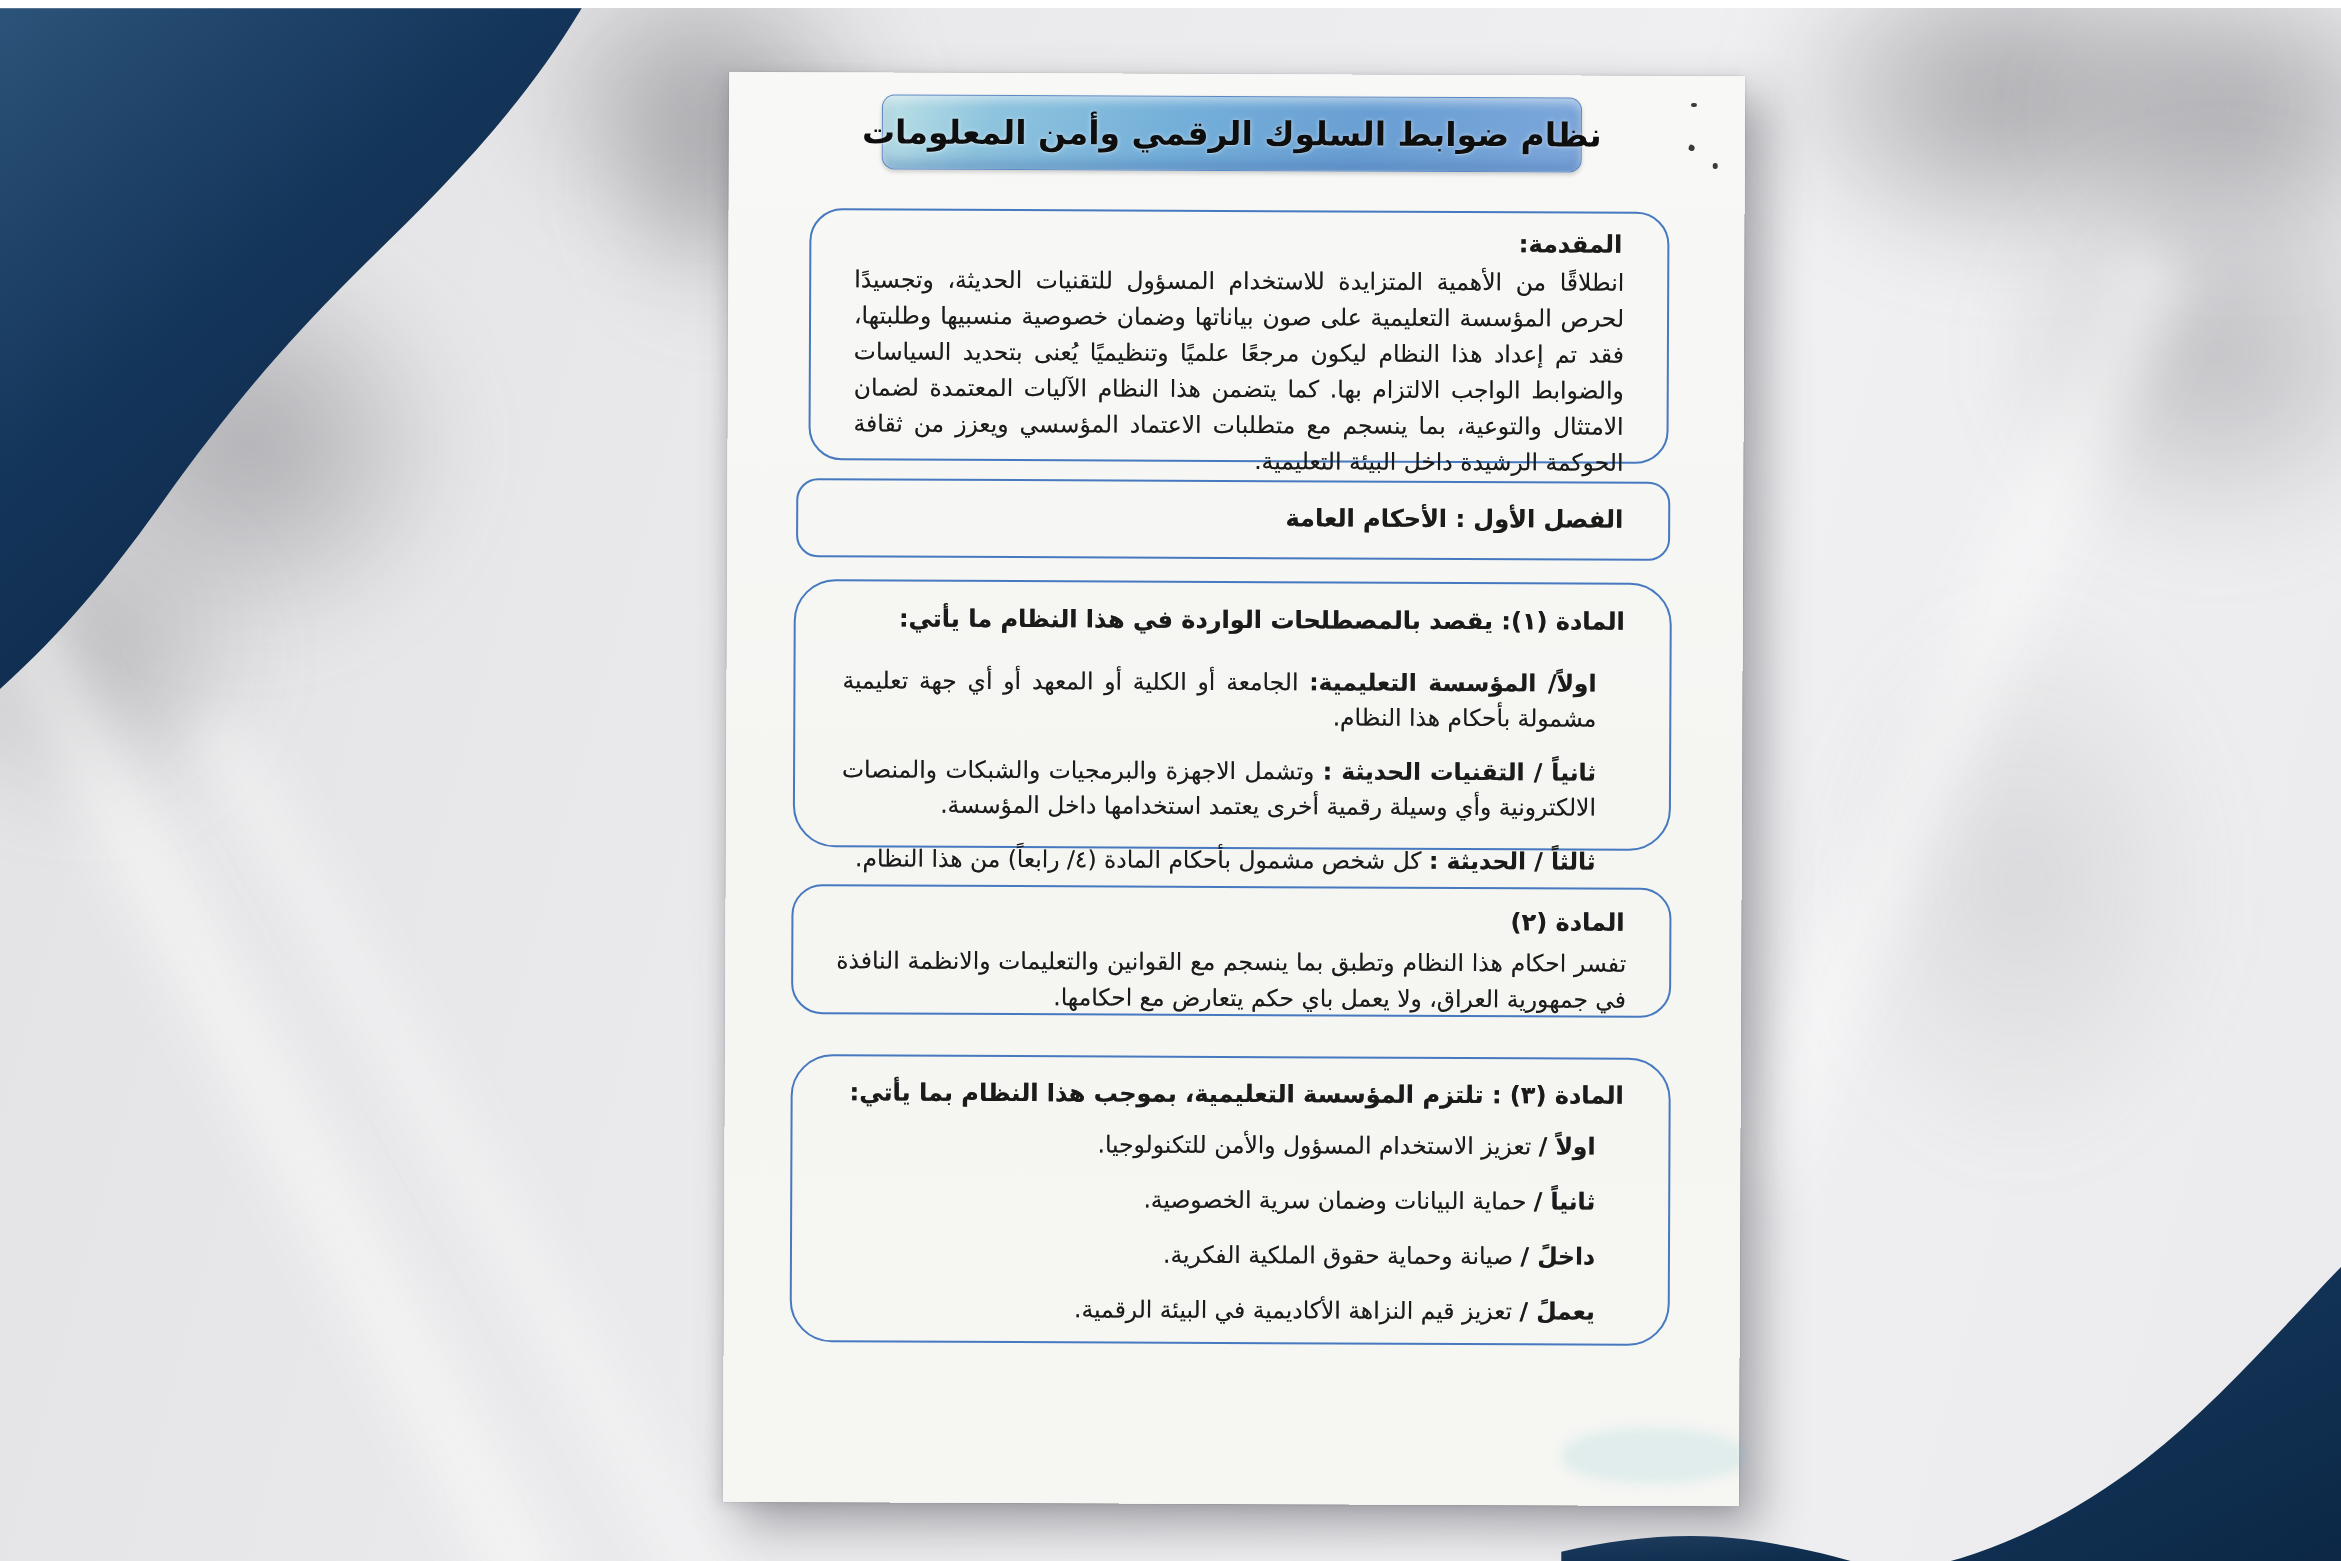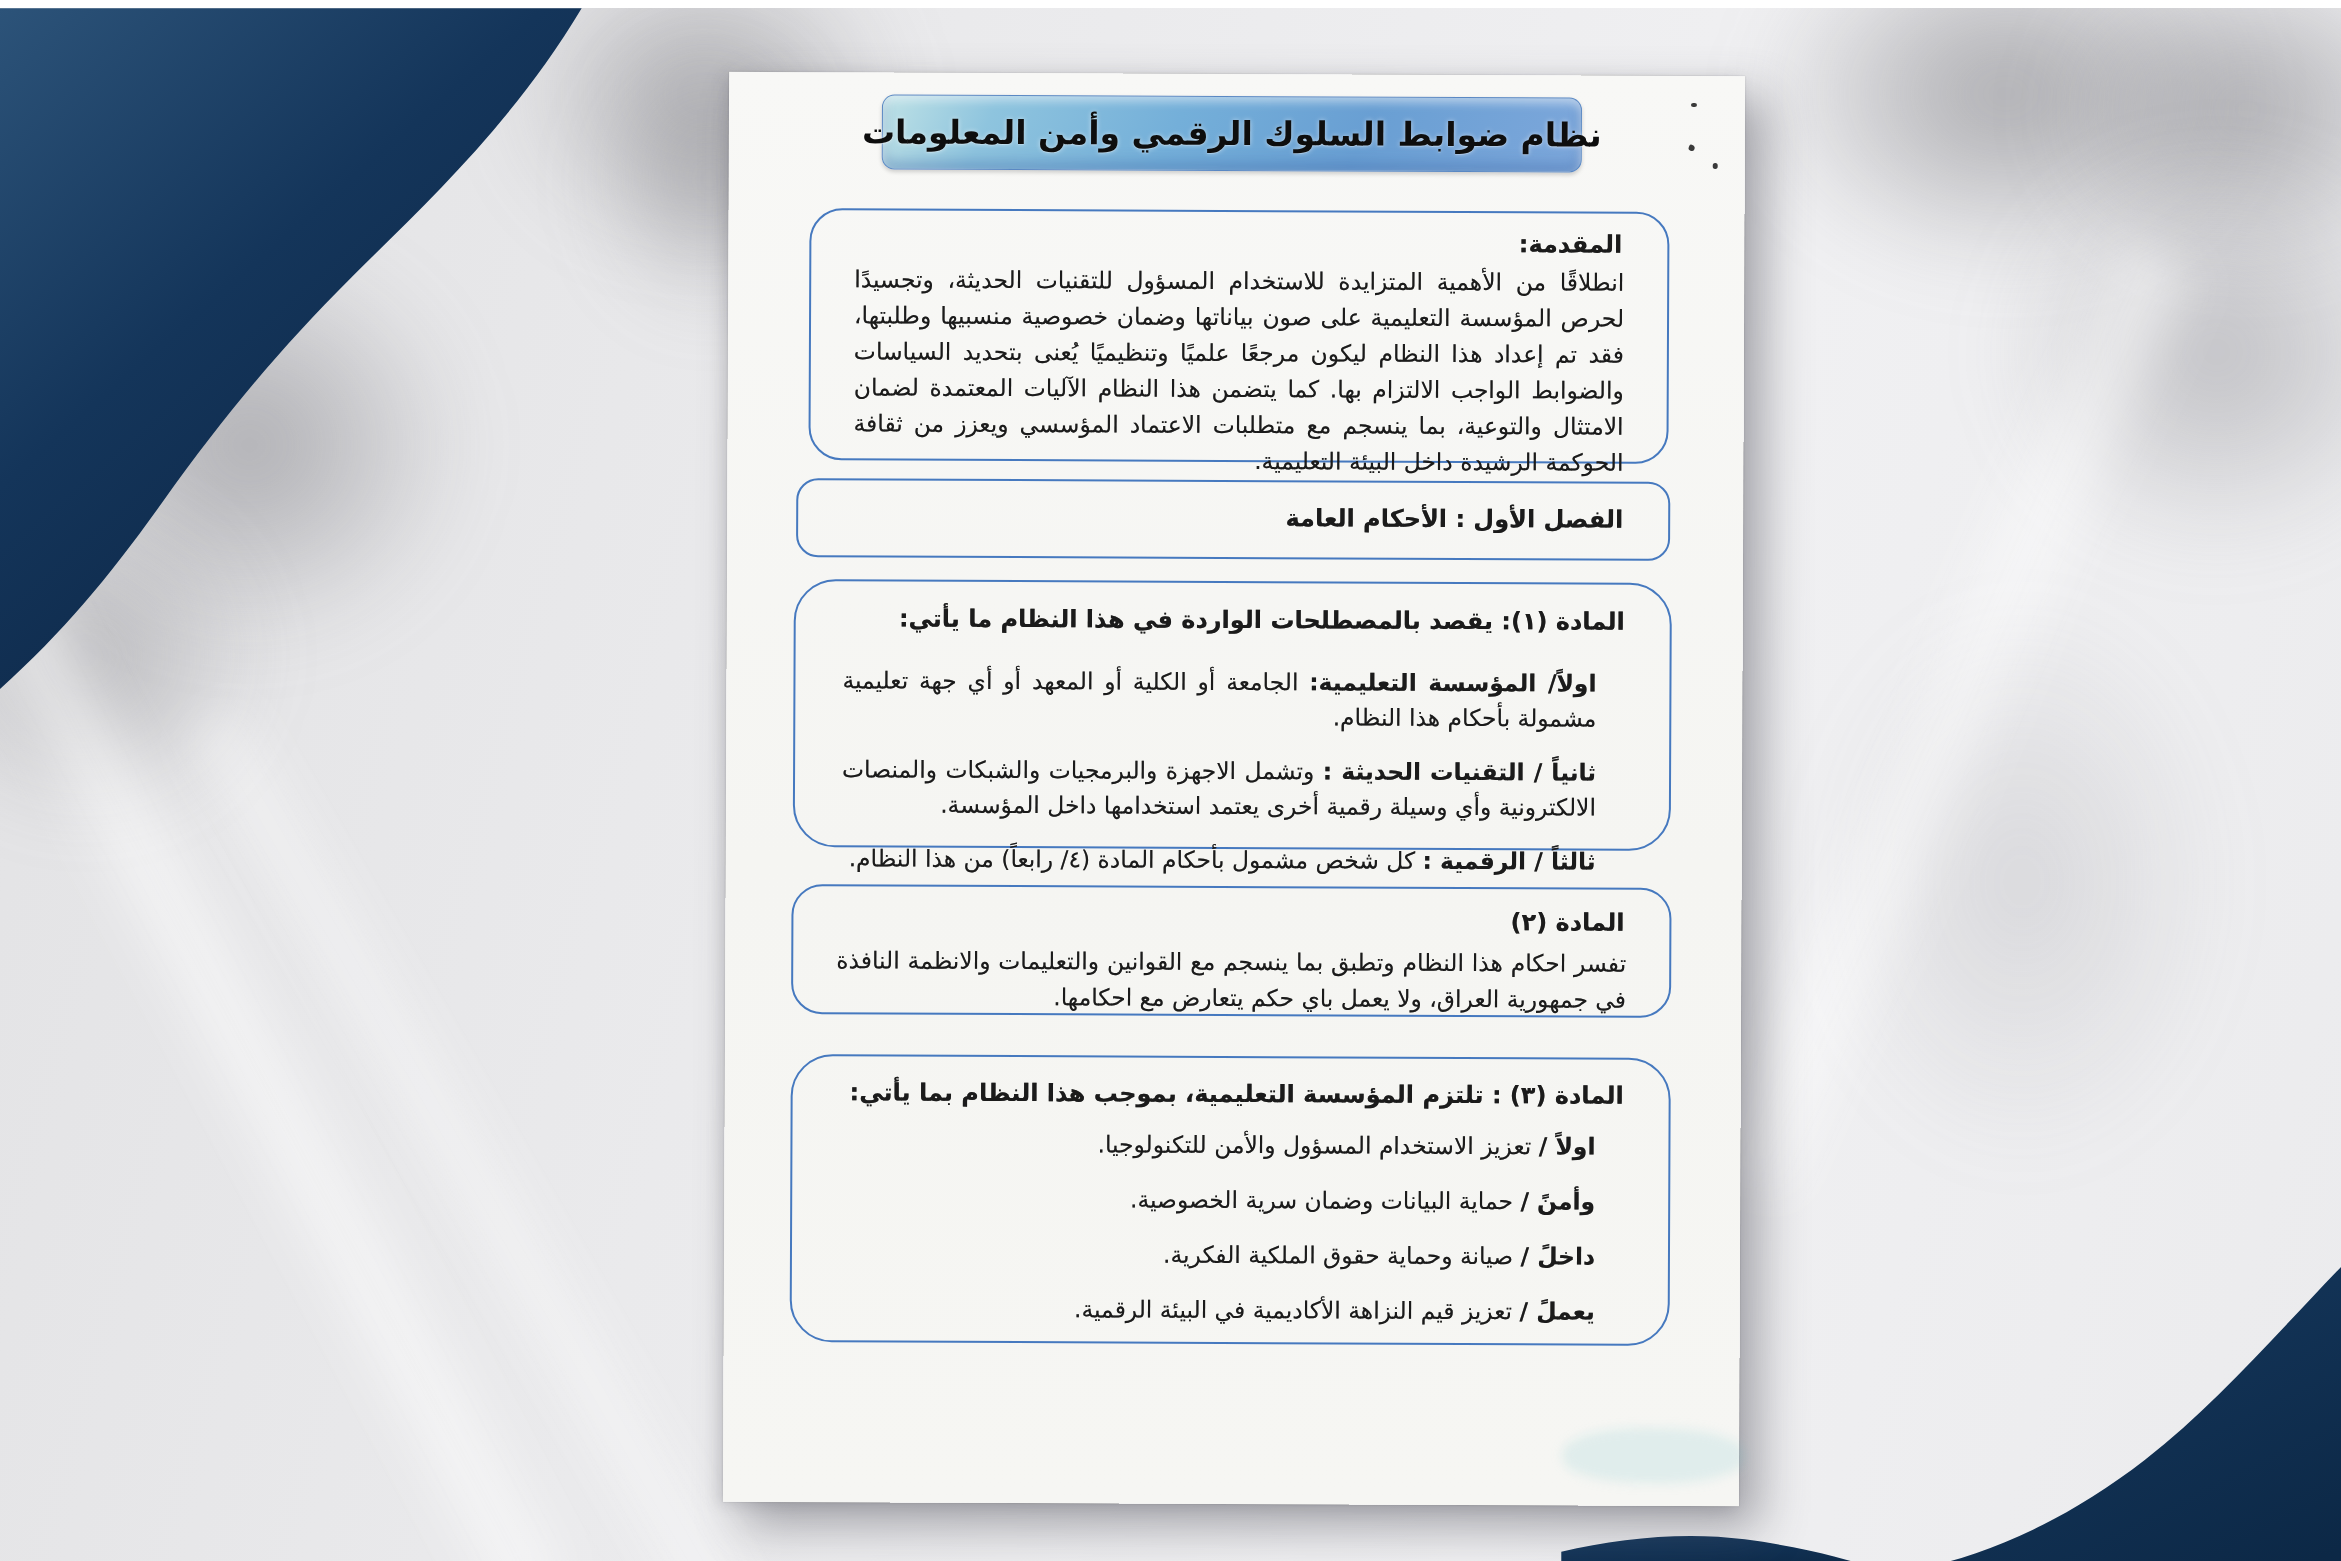--- a/index.html
+++ b/index.html
@@ -174,38 +174,38 @@
       <div class="box-heading">المادة (١): يقصد بالمصطلحات الواردة في هذا النظام ما يأتي:</div>
       <div class="term-item t1">
         <b>اولاً/ المؤسسة التعليمية:</b>
         <span>الجامعة أو الكلية أو المعهد أو أي جهة تعليمية مشمولة بأحكام هذا النظام.</span>
       </div>
       <div class="term-item t2">
         <b>ثانياً / التقنيات الحديثة :</b>
         <span>وتشمل الاجهزة والبرمجيات والشبكات والمنصات الالكترونية وأي وسيلة رقمية أخرى يعتمد استخدامها داخل المؤسسة.</span>
       </div>
       <div class="term-item t3">
-        <b>ثالثاً / الرقمية :</b>
+        <b>ثالثاً / الحديثة :</b>
         <span>كل شخص مشمول بأحكام المادة (٤/ رابعاً) من هذا النظام.</span>
       </div>
     </div>
 
     <div class="box box-article2">
       <div class="box-heading">المادة (٢)</div>
       <p class="box-body">تفسر احكام هذا النظام وتطبق بما ينسجم مع القوانين والتعليمات والانظمة النافذة في جمهورية العراق، ولا يعمل باي حكم يتعارض مع احكامها.</p>
     </div>
 
     <div class="box box-article3">
       <div class="box-heading">المادة (٣) : تلتزم المؤسسة التعليمية، بموجب هذا النظام بما يأتي:</div>
       <div class="list-item">
         <b>اولاً /</b>
         <span>تعزيز الاستخدام المسؤول والأمن للتكنولوجيا.</span>
       </div>
       <div class="list-item">
-        <b>وأمنً /</b>
+        <b>ثانياً /</b>
         <span>حماية البيانات وضمان سرية الخصوصية.</span>
       </div>
       <div class="list-item">
         <b>داخلً /</b>
         <span>صيانة وحماية حقوق الملكية الفكرية.</span>
       </div>
       <div class="list-item">
         <b>يعملً /</b>
         <span>تعزيز قيم النزاهة الأكاديمية في البيئة الرقمية.</span>
       </div>

